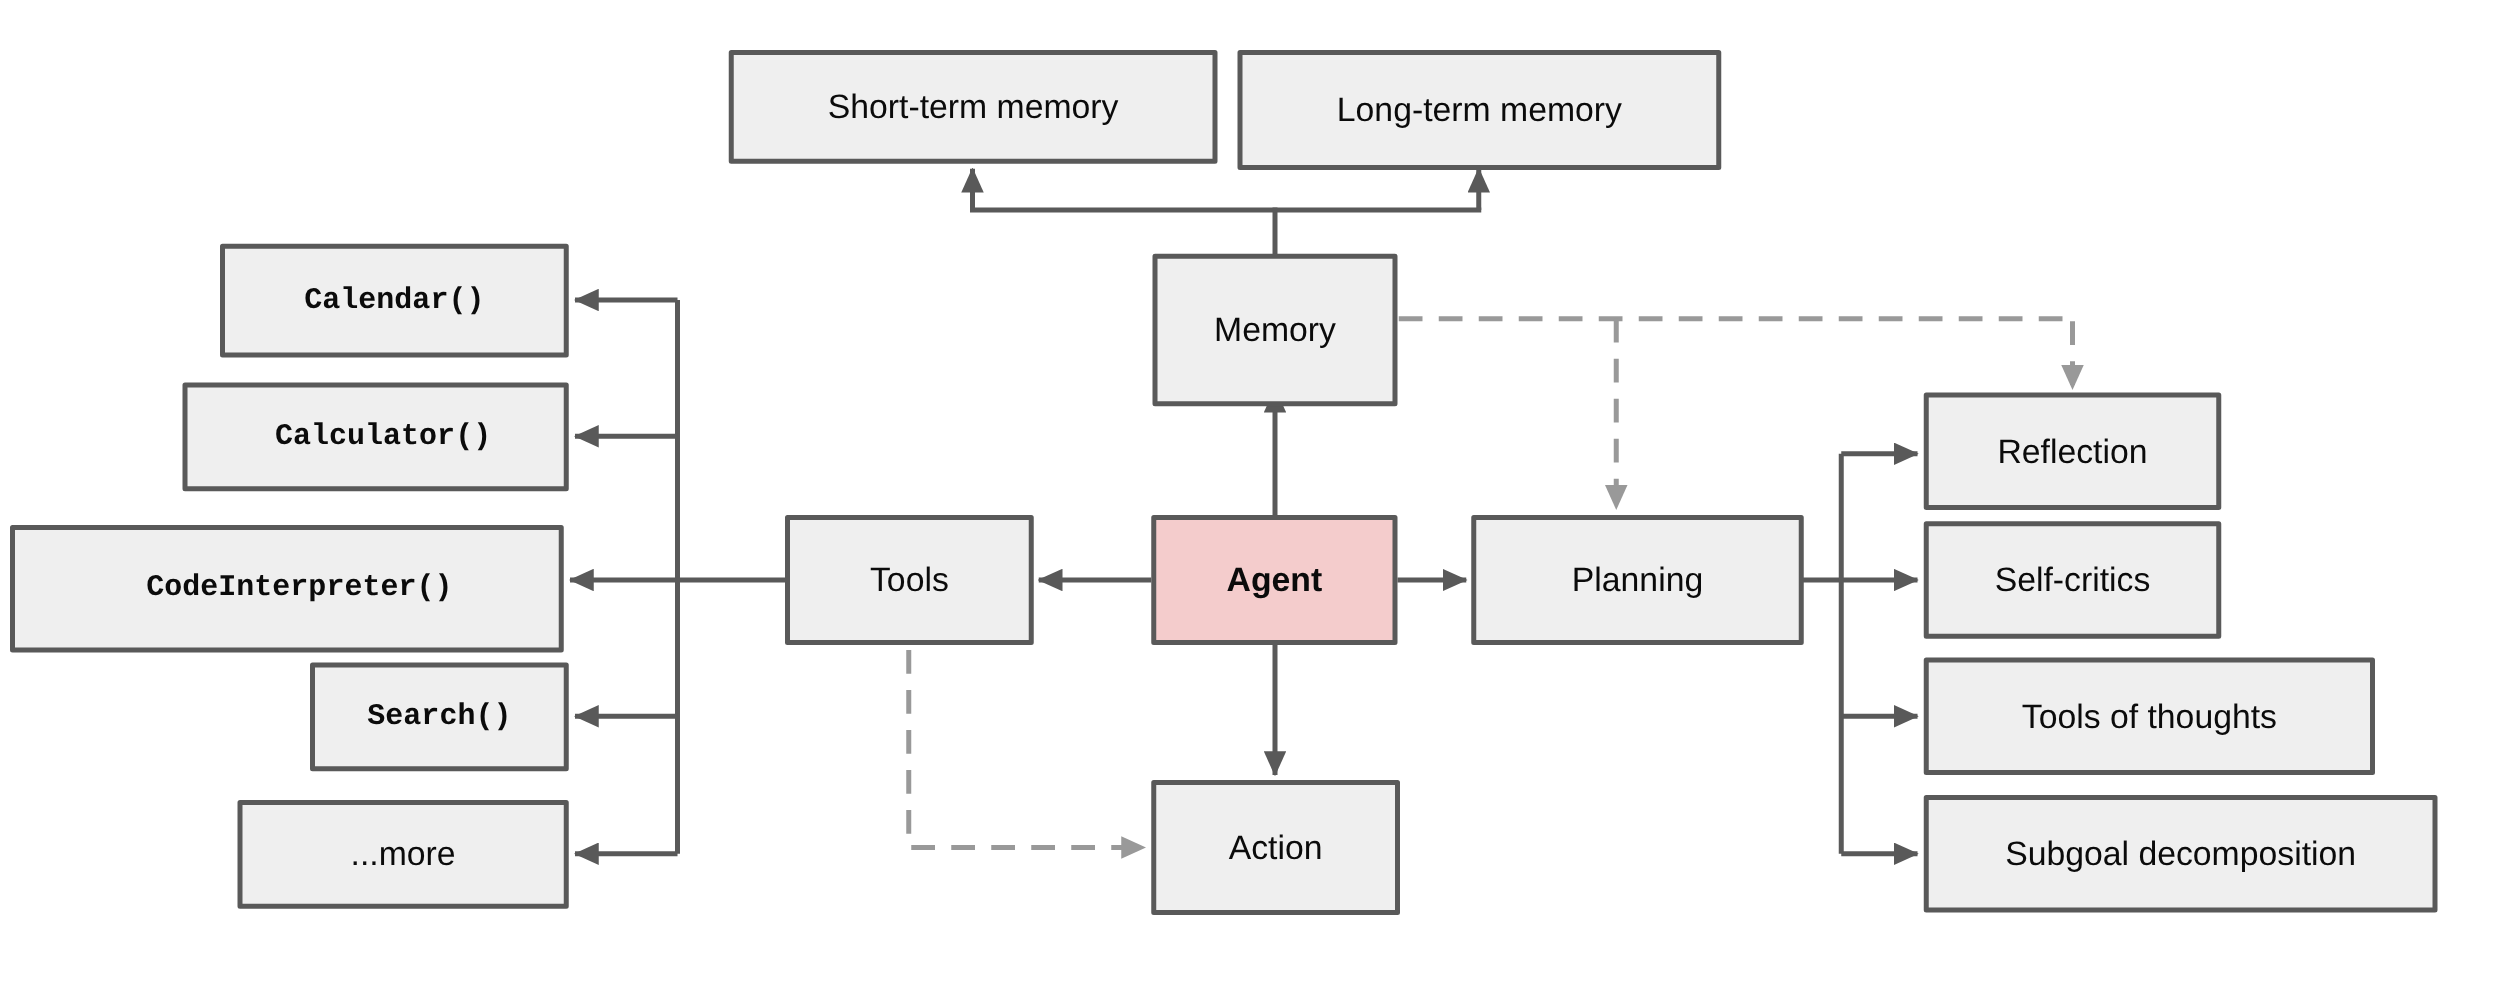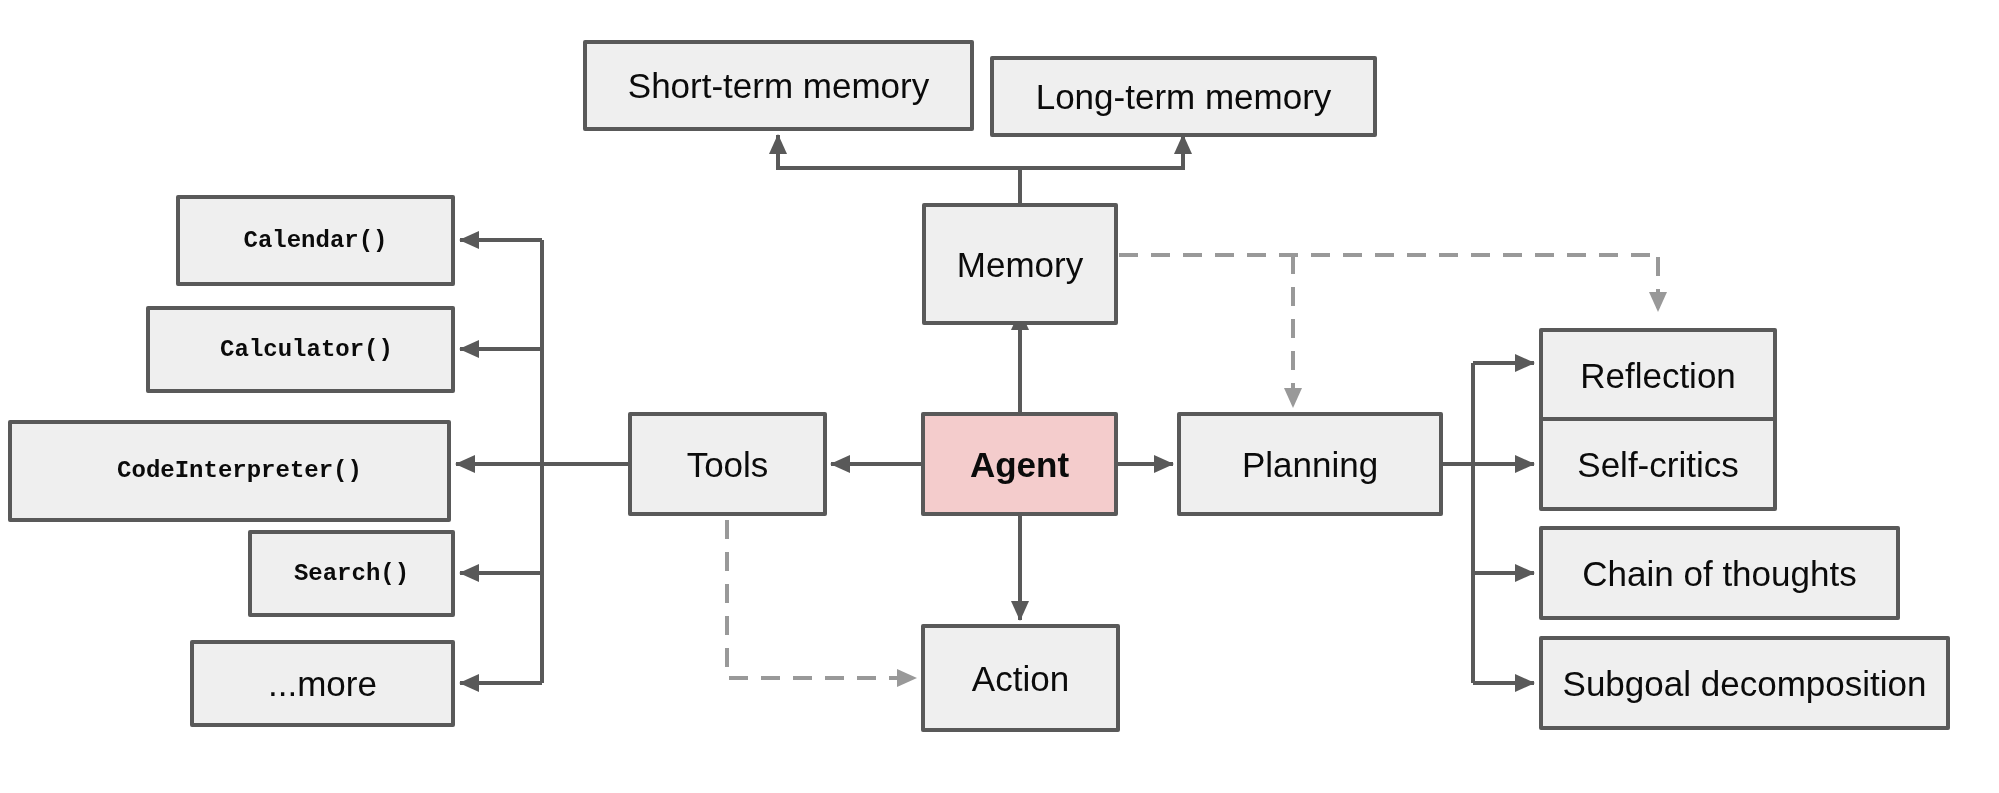--- a/index.html
+++ b/index.html
@@ -25,21 +25,21 @@
   .edge-solid{stroke:var(--solid-connector);stroke-width:4;fill:none;}
   .edge-dashed{stroke:var(--dashed-connector);stroke-width:4;fill:none;stroke-dasharray:19 13;}
   .ah-dark{fill:var(--solid-connector);}
   .ah-gray{fill:var(--dashed-connector);}
   .node{
     position:absolute;
     background:var(--node-fill);
     border:4px solid var(--node-border);
     border-radius:2px;
     display:flex;align-items:center;justify-content:center;
-    font-size:35px;line-height:1;color:var(--text);
+    font-size:27px;line-height:1;color:var(--text);
     white-space:nowrap;
   }
   .node--agent{background:var(--agent-fill);font-weight:bold;}
   .node--mono{
     font-family:"Liberation Mono","DejaVu Sans Mono",monospace;
     font-weight:bold;font-size:24px;
   }
 </style>
 </head>
 <body>
@@ -80,31 +80,31 @@
     <path class="edge-solid" marker-end="url(#ah-dark)" d="M1473,683 H1534"></path>
 
     <path class="edge-dashed" d="M1119,255 H1658"></path>
     <path class="edge-dashed" marker-end="url(#ah-gray)" d="M1293,255 V407"></path>
     <path class="edge-dashed" marker-end="url(#ah-gray)" d="M1658,257 V311"></path>
 
     <path class="edge-dashed" marker-end="url(#ah-gray)" d="M727,520 V678 H916"></path>
   </svg>
 
   <div class="node" style="left:583px;top:40px;width:391px;height:91px;">Short-term memory</div>
-  <div class="node" style="left:990px;top:56px;width:387px;height:81px;">Long-term memory</div>
+  <div class="node" style="left:990px;top:40px;width:387px;height:96px;">Long-term memory</div>
 
   <div class="node" style="left:922px;top:203px;width:196px;height:122px;">Memory</div>
   <div class="node node--agent" style="left:921px;top:412px;width:197px;height:104px;">Agent</div>
   <div class="node" style="left:628px;top:412px;width:199px;height:104px;">Tools</div>
   <div class="node" style="left:1177px;top:412px;width:266px;height:104px;">Planning</div>
   <div class="node" style="left:921px;top:624px;width:199px;height:108px;">Action</div>
 
   <div class="node node--mono" style="left:176px;top:195px;width:279px;height:91px;">Calendar()</div>
   <div class="node node--mono" style="left:146px;top:306px;width:309px;height:87px;padding-left:12px;">Calculator()</div>
   <div class="node node--mono" style="left:8px;top:420px;width:443px;height:102px;padding-left:20px;">CodeInterpreter()</div>
   <div class="node node--mono" style="left:248px;top:530px;width:207px;height:87px;">Search()</div>
   <div class="node" style="left:190px;top:640px;width:265px;height:87px;">...more</div>
 
-  <div class="node" style="left:1539px;top:328px;width:238px;height:94px;">Reflection</div>
+  <div class="node" style="left:1539px;top:314px;width:238px;height:94px;">Reflection</div>
   <div class="node" style="left:1539px;top:417px;width:238px;height:94px;">Self-critics</div>
-  <div class="node" style="left:1539px;top:526px;width:361px;height:94px;">Chain of thoughts</div>
+  <div class="node" style="left:1539px;top:526px;width:361px;height:94px;">Tools of thoughts</div>
   <div class="node" style="left:1539px;top:636px;width:411px;height:94px;">Subgoal decomposition</div>
 </div>
 
 </body></html>

